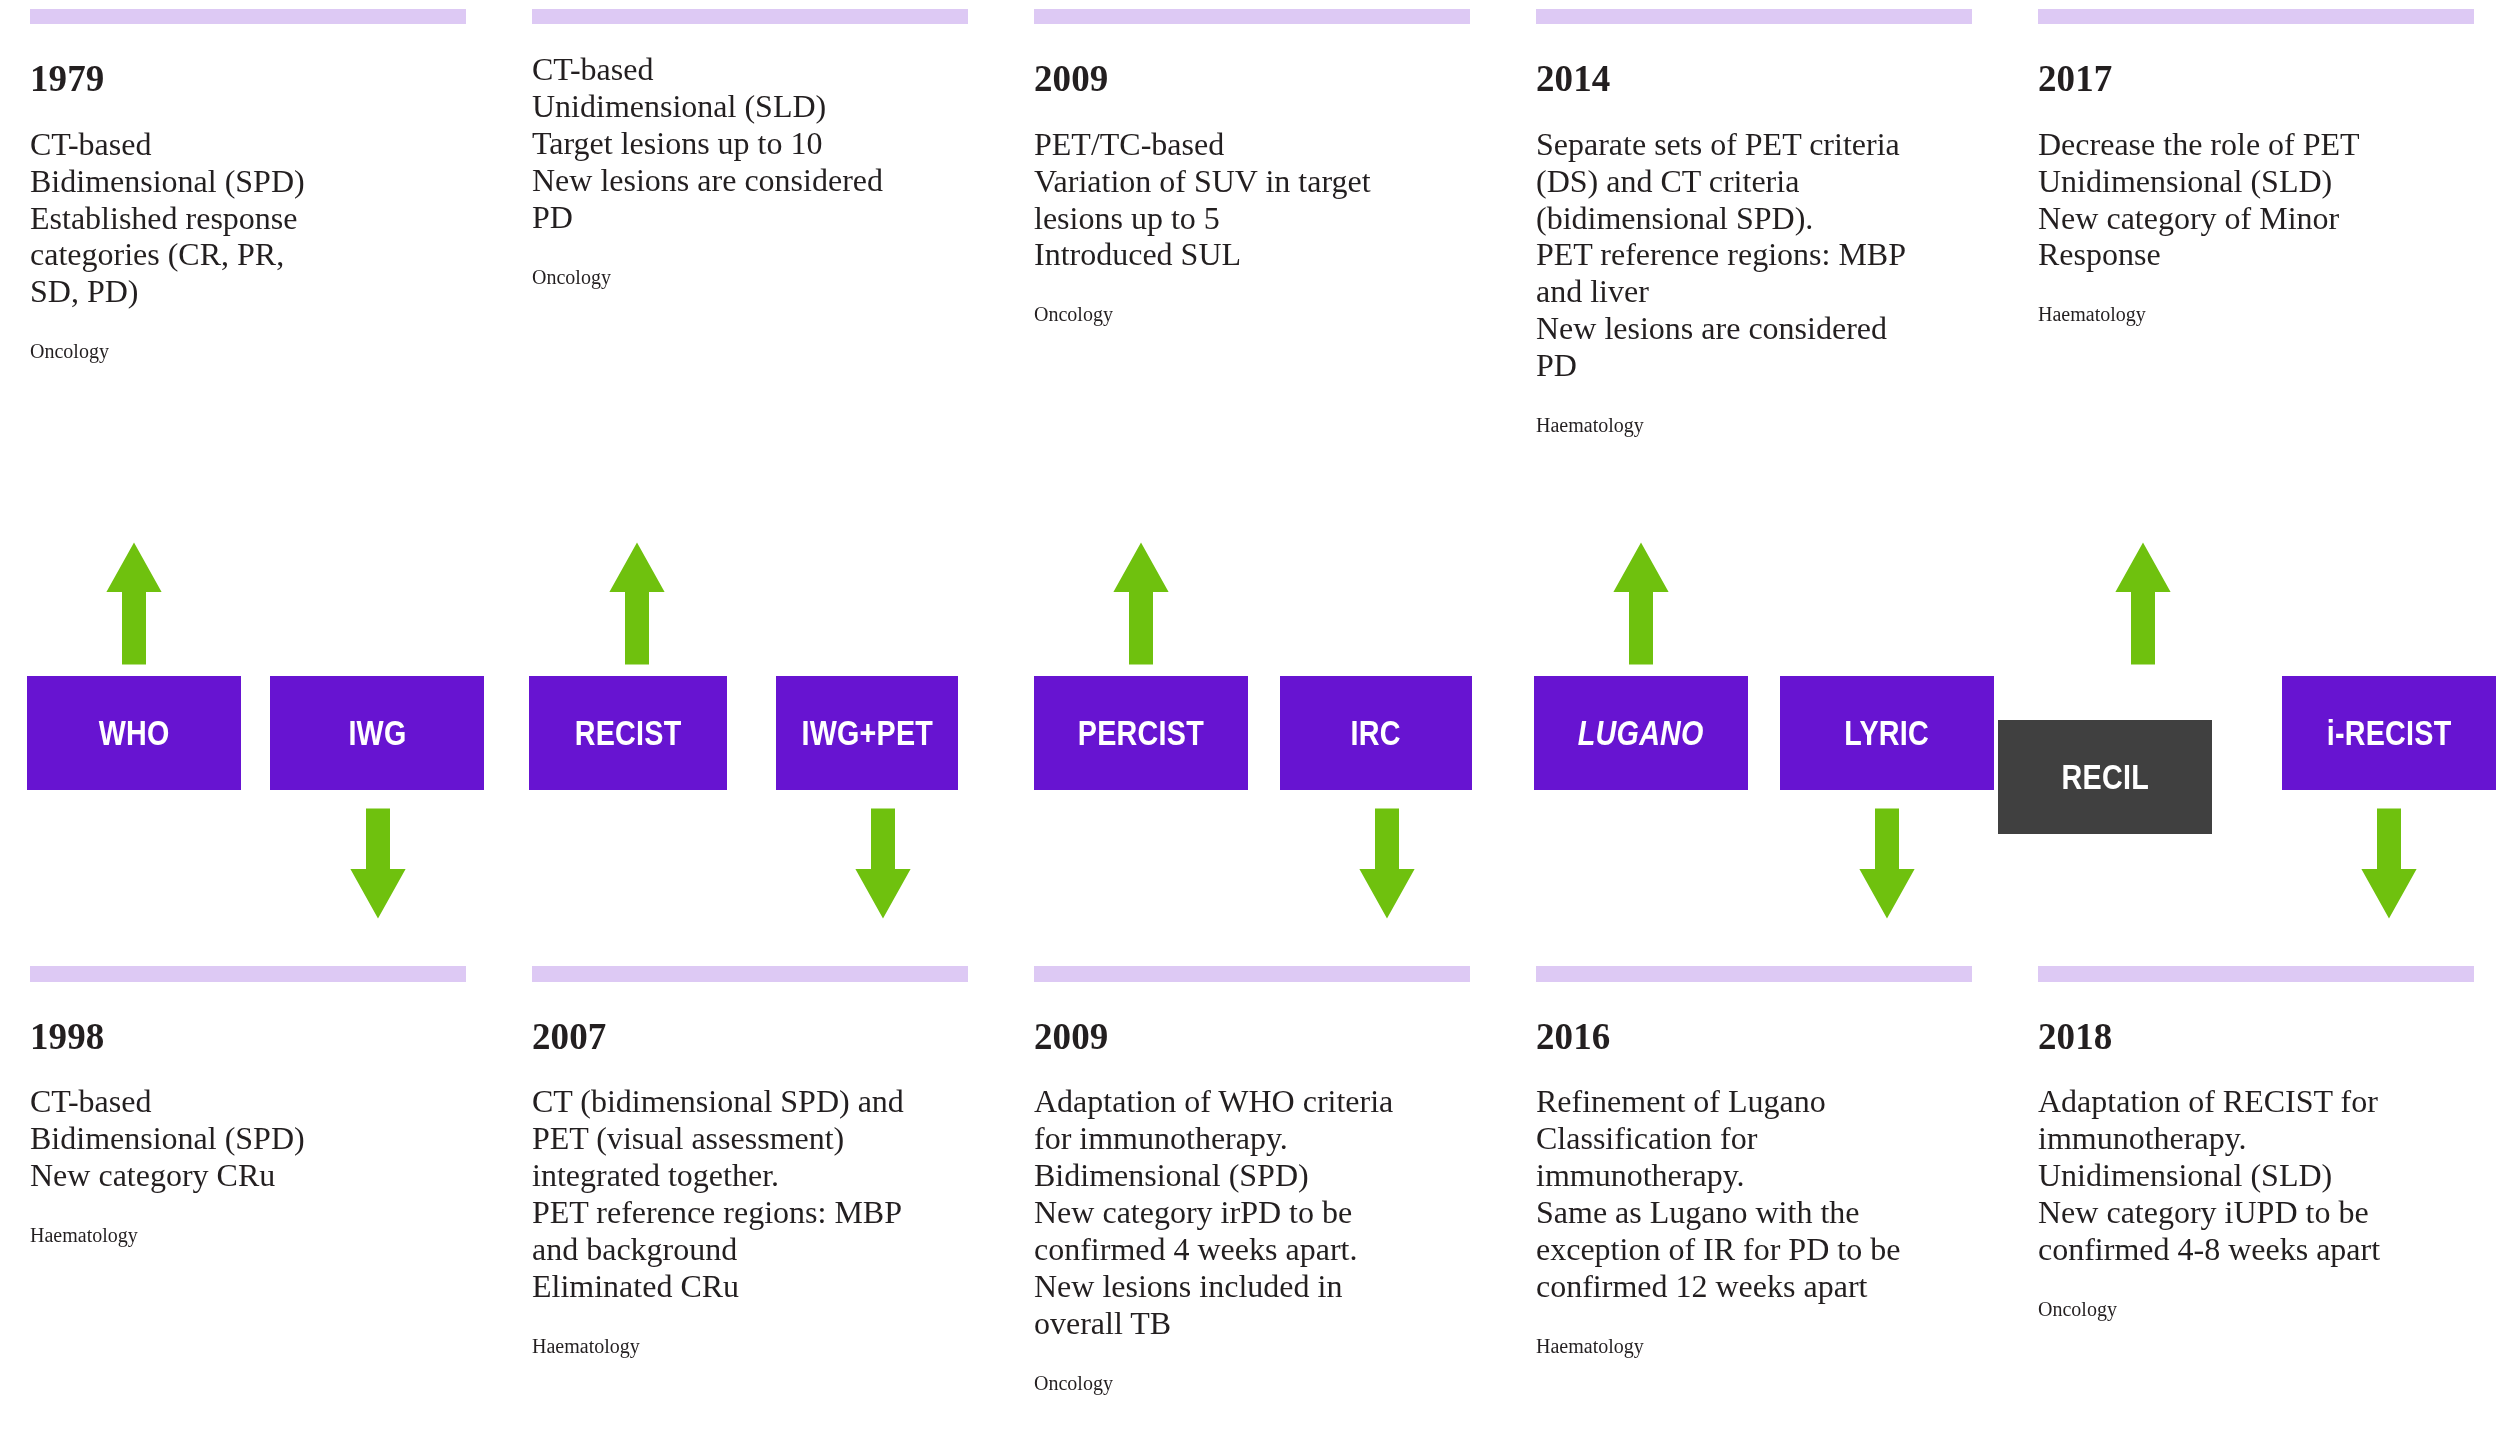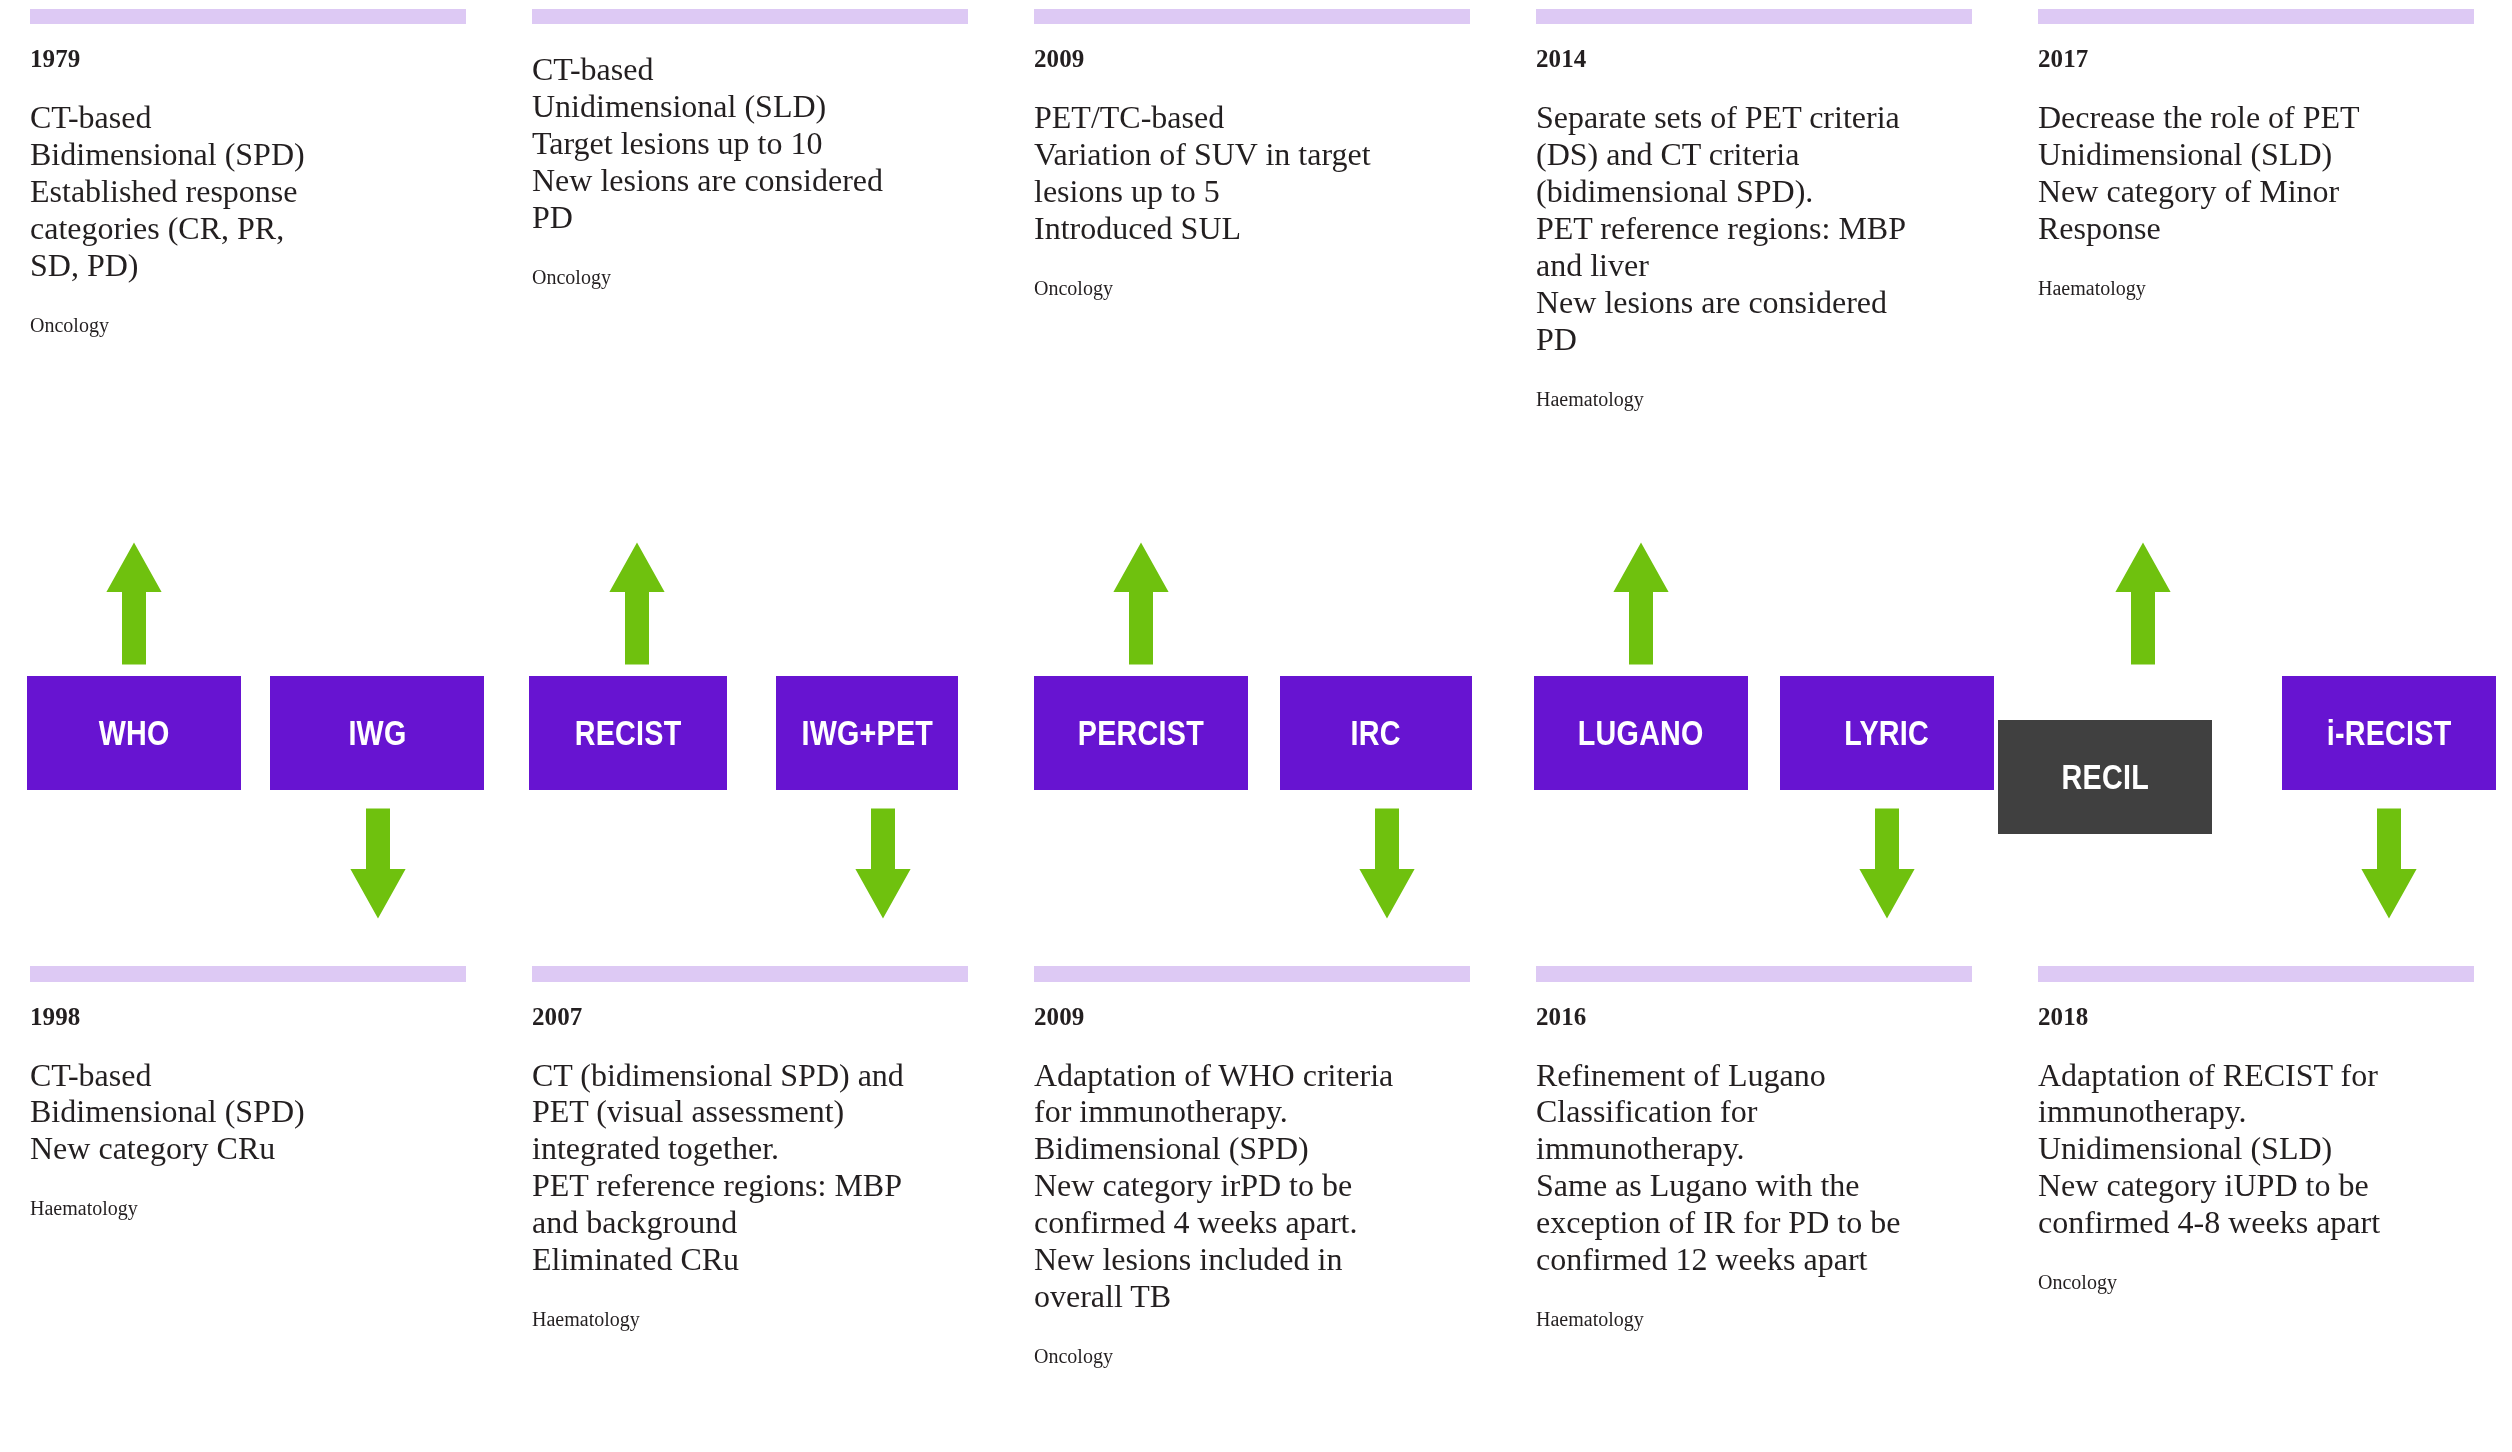--- a/index.html
+++ b/index.html
@@ -35,24 +35,24 @@
   
   .rule {
     height: 15.7px;
     background: #ddc9f4;
     width: 100%;
   }
 
   
   .year {
     font-weight: bold;
-    font-size: 25px;
+    font-size: 37px;
     line-height: 1.05;
     letter-spacing: 0.1px;
-    margin-top: 22px;
+    margin-top: 36px;
   }
   .body-lines {
     font-size: 32px;
     line-height: 1.155;
     margin-top: 26.6px;
     white-space: pre-line;
   }
   .field {
     font-size: 20px;
     line-height: 1.155;
@@ -204,21 +204,21 @@
       </div>
       <div class="badge" style="left: 776px; width: 182px; background: rgb(103, 20, 209);">
         <span class="badge-label">IWG+PET</span>
       </div>
       <div class="badge" style="left: 1034px; width: 214px; background: rgb(103, 20, 209);">
         <span class="badge-label">PERCIST</span>
       </div>
       <div class="badge" style="left: 1280px; width: 192px; background: rgb(103, 20, 209);">
         <span class="badge-label">IRC</span>
       </div>
-      <div class="badge" style="left: 1534px; width: 214px; background: rgb(103, 20, 209);">
+      <div class="badge" style="left: 1534px; width: 214px; background: rgb(103, 20, 209); font-style: italic;">
         <span class="badge-label">LUGANO</span>
       </div>
       <div class="badge" style="left: 1780px; width: 214px; background: rgb(103, 20, 209);">
         <span class="badge-label">LYRIC</span>
       </div>
       <div class="badge" style="left: 1998px; width: 214px; background: #404040; margin-top: 44px;">
         <span class="badge-label">RECIL</span>
       </div>
       <div class="badge" style="left: 2282px; width: 214px; background: rgb(103, 20, 209);">
         <span class="badge-label">i-RECIST</span>

